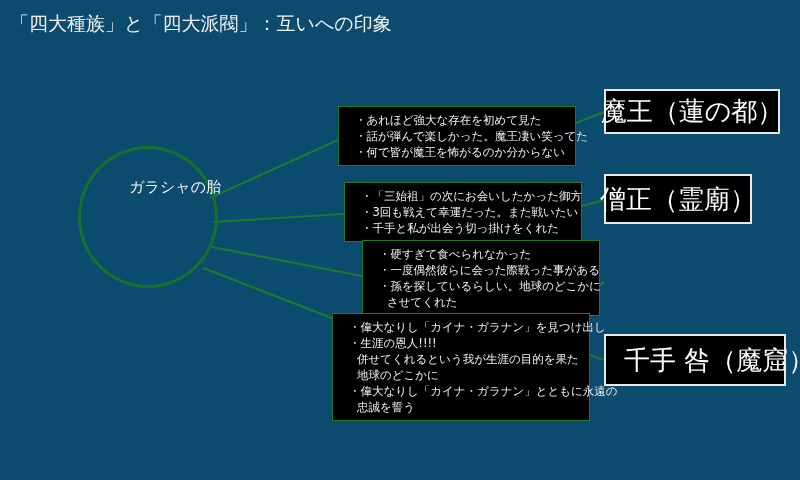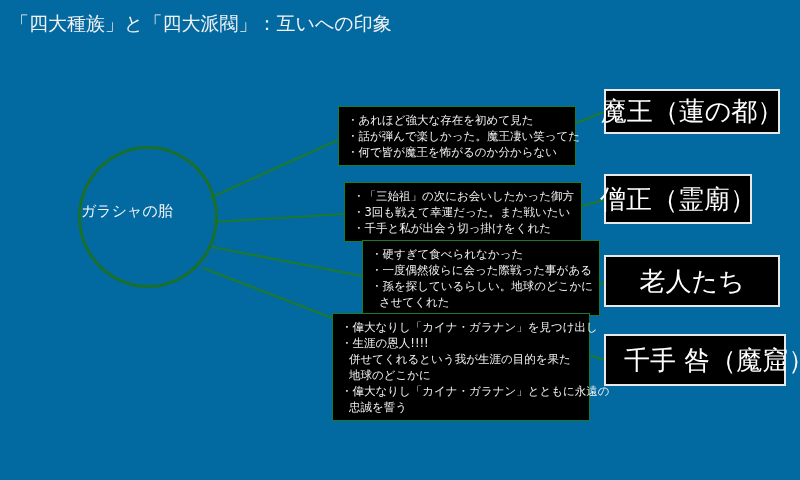--- a/index.html
+++ b/index.html
@@ -4,21 +4,21 @@
 <style>
   html, body {
     margin: 0;
     padding: 0;
     background: #000000;
   }
   #canvas {
     position: relative;
     width: 800px;
     height: 480px;
-    background: #0369a1;
+    background: #0c4a6e;
     overflow: hidden;
     font-family: "DejaVu Sans", "Liberation Sans", sans-serif;
   }
 
   
   #title {
     position: absolute;
     left: 10px;
     top: 10px;
     width: 600px;
@@ -48,37 +48,36 @@
     border: 3px solid #18702a;
     border-radius: 50%;
     box-sizing: border-box;
     background: transparent;
   }
   #circle-label {
     position: absolute;
     left: 0;
     top: 29px;
     width: 140px;
-    text-align: left;
+    text-align: right;
     color: #f4f4f4;
     font-size: 15px;
     white-space: nowrap;
-    margin-top: 24px;
   }
 
   
   .note {
     position: absolute;
     box-sizing: border-box;
     border: 1.5px solid #1c7a2f;
     background: #000000;
     color: #f2f2f2;
     font-size: 11.5px;
     line-height: 16px;
-    padding: 5px 7px 5px 8px;
+    padding: 5px 7px 5px 16px;
   }
   .note .line {
     white-space: pre;
   }
   .note .cont {
     padding-left: 8px;
   }
 
   #note-1 { left: 338px; top: 106px;  width: 238px; }
   #note-2 { left: 344px; top: 182px;  width: 238px; }
@@ -151,20 +150,17 @@
       <div class="line">・偉大なりし「カイナ・ガラナン」とともに永遠の</div>
       <div class="line cont">忠誠を誓う</div>
     </div>
 
   <div class="faction" id="faction-1">
     <span>魔王（蓮の都）</span>
   </div>
   <div class="faction" id="faction-2">
     <span>僧正（霊廟）</span>
   </div>
-  <div class="faction" id="faction-3">
-    <span>老人たち</span>
-  </div>
   <div class="faction" id="faction-4">
     <span>千手 咎（魔窟）</span>
   </div>
 
 </div>
 
 </body></html>

